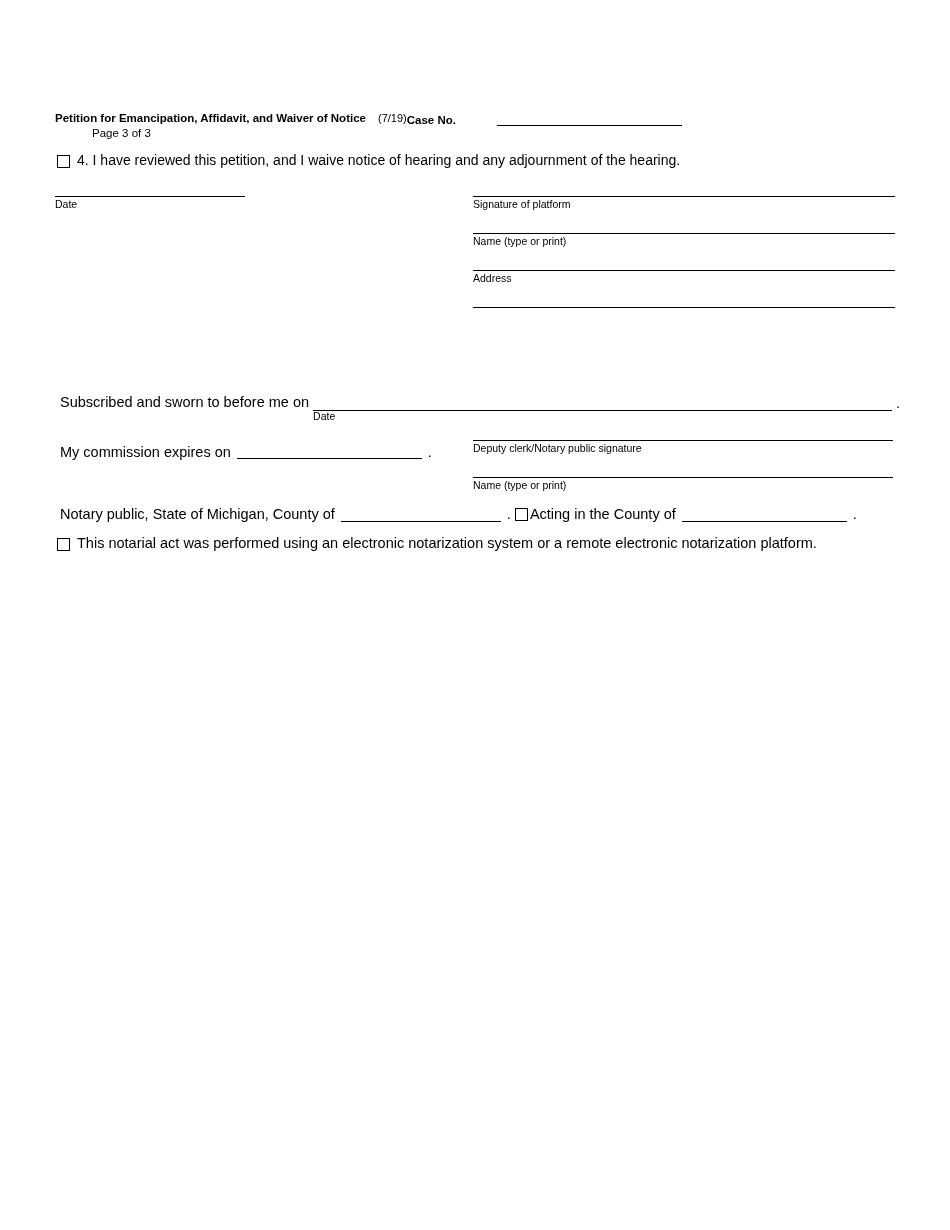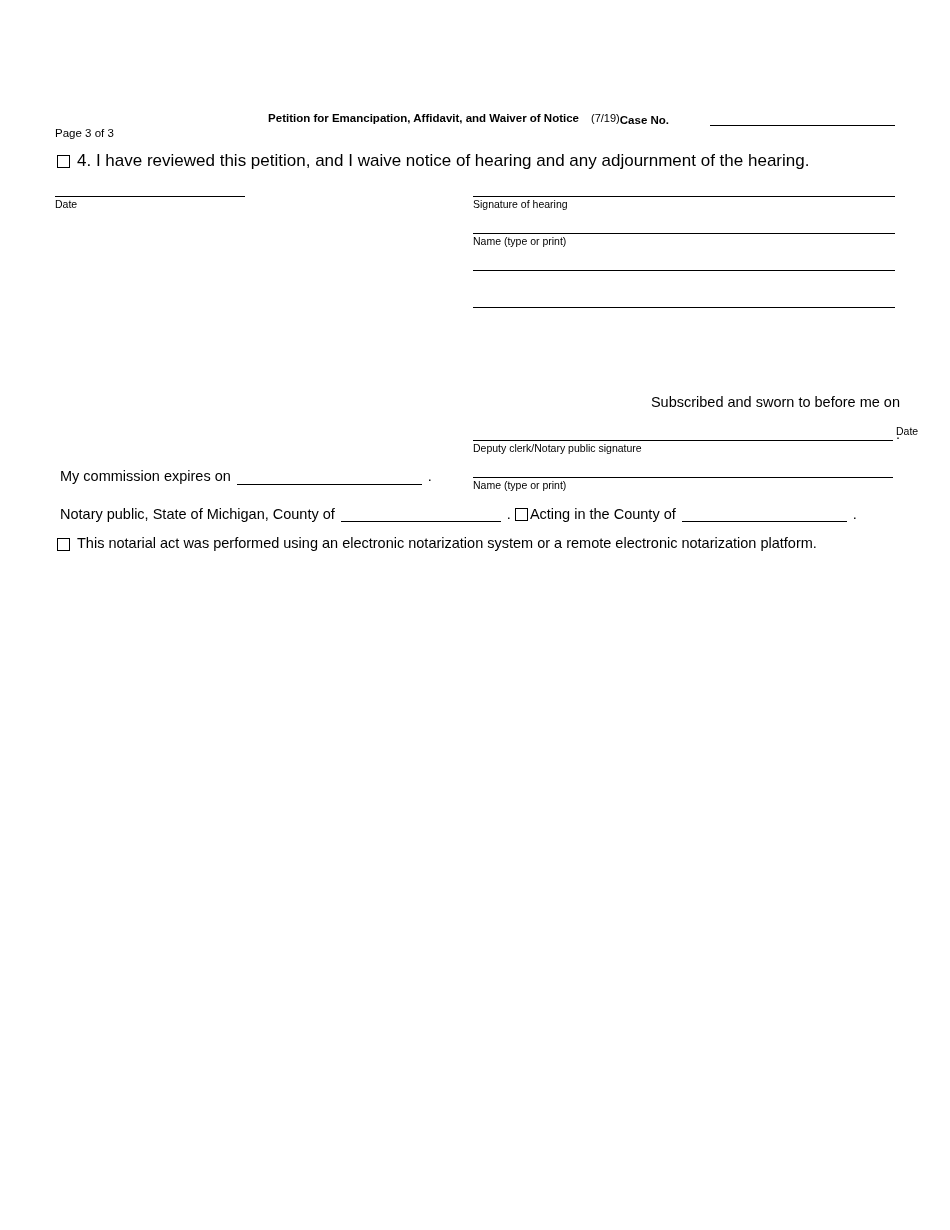--- a/index.html
+++ b/index.html
@@ -25,21 +25,21 @@
   
   .header {
     position: absolute;
     left: 55px;
     top: 108px;
     width: 840px;
   }
   .header-row {
     display: flex;
     align-items: flex-end;
-    justify-content: flex-end;
+    justify-content: flex-start;
   }
   .form-title {
     font-size: 11.5px;
     font-weight: bold;
     letter-spacing: 0px;
     white-space: nowrap;
   }
   .form-rev {
     font-size: 11px;
     font-weight: normal;
@@ -57,41 +57,42 @@
   }
   .case-no-line {
     width: 185px;
     border-bottom: 1px solid #000;
     margin-left: 5px;
     height: 12px;
   }
   .page-number {
     font-size: 11.5px;
     margin-top: 1px;
+    margin-left: 37px;
   }
 
   
   .item4 {
     position: absolute;
     left: 57px;
     top: 152px;
     display: flex;
     align-items: flex-start;
   }
   .checkbox {
     display: inline-block;
     width: 11px;
     height: 11px;
     border: 1px solid #000;
     background: #fff;
     flex: 0 0 auto;
     margin-top: 3px;
   }
   .item4-text {
-    font-size: 17px;
+    font-size: 14px;
     margin-left: 7px;
     line-height: 17px;
     white-space: nowrap;
   }
 
   
   .sigblock {
     position: absolute;
     left: 55px;
     top: 196px;
@@ -143,21 +144,20 @@
   }
 
   
   .sworn {
     position: absolute;
     left: 60px;
     top: 394px;
     width: 840px;
     display: flex;
     align-items: flex-end;
-    flex-direction: column;
   }
   .sworn-text {
     font-size: 14.5px;
     line-height: 17px;
     white-space: nowrap;
   }
   .sworn-line-wrap {
     flex: 1 1 auto;
     margin: 0 4px 0 4px;
     position: relative;
@@ -185,23 +185,22 @@
   }
   .f-name2 {
     position: absolute;
     left: 473px;
     top: 477px;
     width: 420px;
   }
   .commission {
     position: absolute;
     left: 60px;
-    top: 468px;
-    display: flex;
-    align-items: flex-end;
+    top: 444px;
+    display: flex;
     white-space: nowrap;
   }
   .commission-line {
     width: 185px;
     border-bottom: 1px solid #000;
     height: 14px;
     margin: 0 6px;
   }
   .notary-line {
     position: absolute;
@@ -277,30 +276,31 @@
 
   <div class="sigblock">
 
     <div class="field f-date">
       <div class="rule"></div>
       <div class="caption">Date</div>
     </div>
 
     <div class="field f-sig">
       <div class="rule"></div>
-      <div class="caption">Signature of hearing</div>
+      <div class="caption">Signature of platform</div>
     </div>
 
     <div class="field f-name1">
       <div class="rule"></div>
       <div class="caption">Name (type or print)</div>
     </div>
 
     <div class="field f-addr">
       <div class="rule"></div>
+      <div class="caption">Address</div>
     </div>
 
     <div class="field f-city">
       <div class="rule"></div>
     </div>
 
   </div>
 
   <div class="sworn">
     <span class="sworn-text">Subscribed and sworn to before me on</span>

